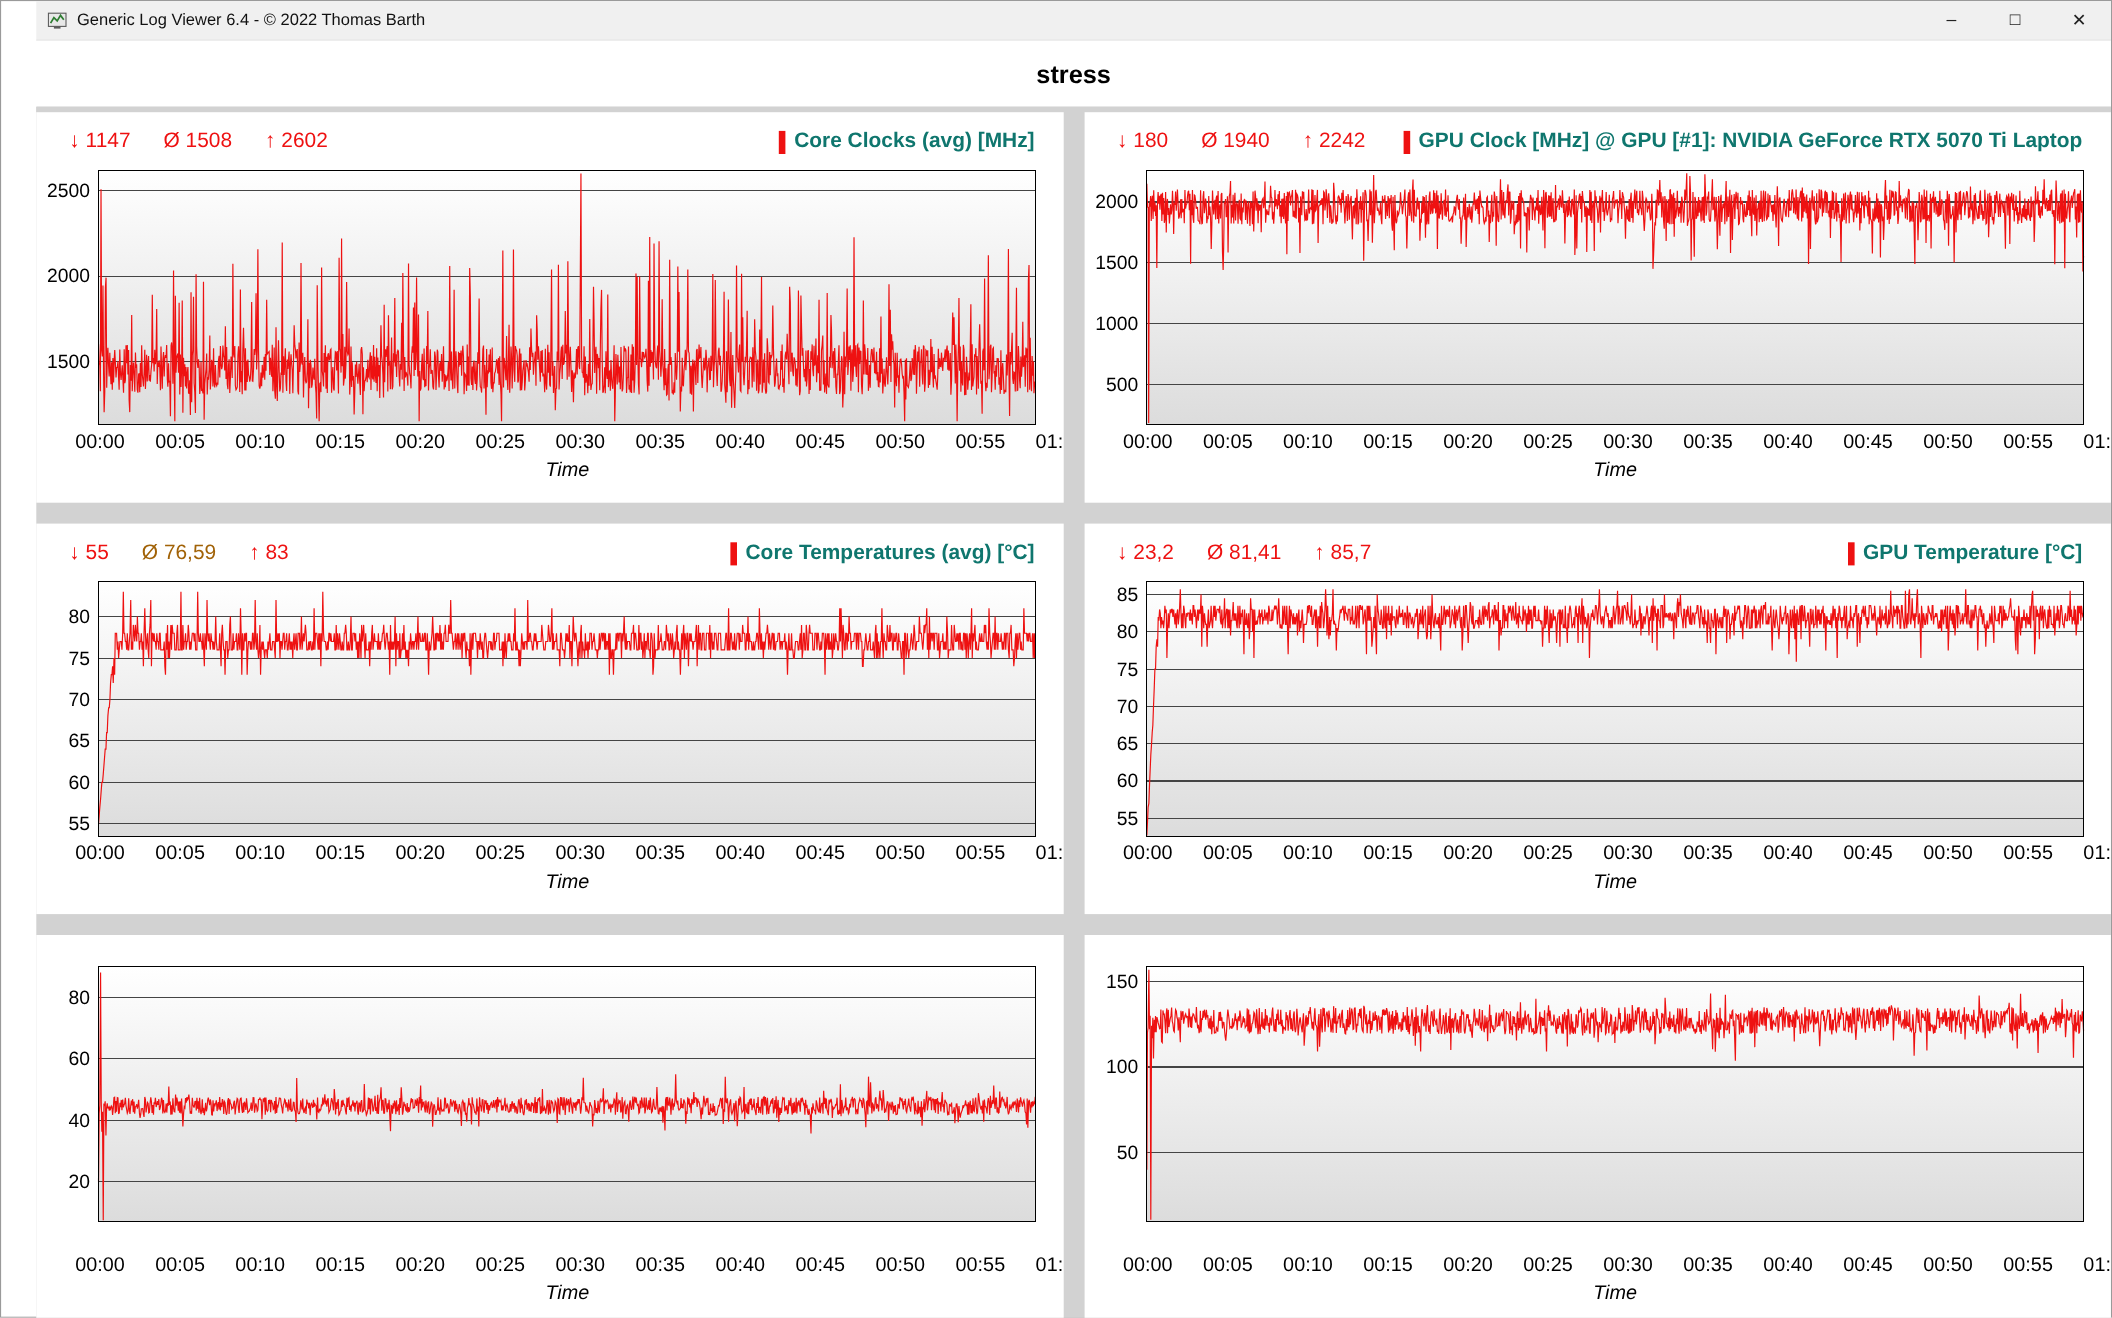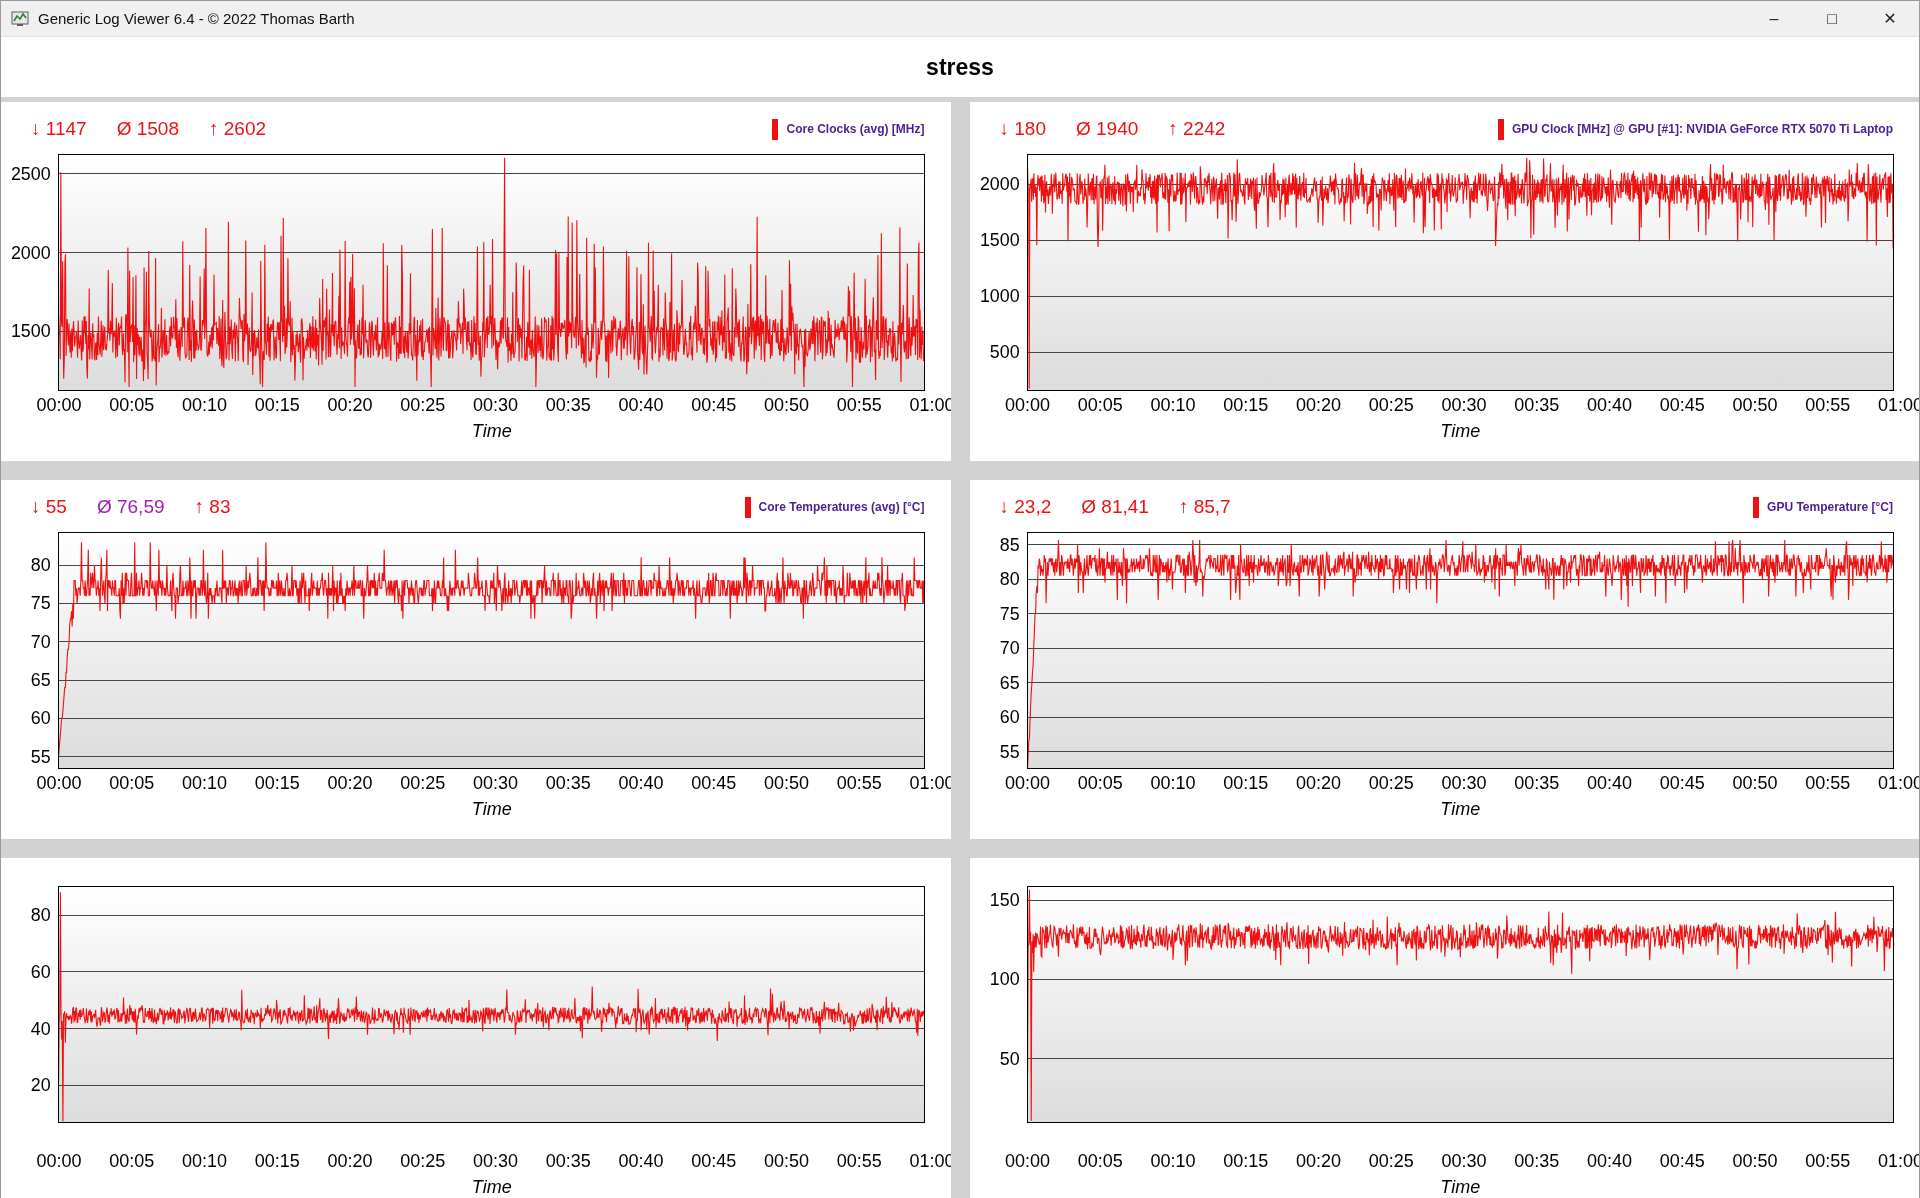--- a/index.html
+++ b/index.html
@@ -6,20 +6,21 @@
   html,body { margin:0; padding:0; }
   body {
     width:1920px; height:1198px;
     font-family:"Liberation Sans", sans-serif;
     background:#fff; overflow:hidden;
   }
   .window {
     width:100%; height:100%;
     display:flex; flex-direction:column;
     border:1px solid #9a9a9a;
+    padding-left:32px;
   }
   
   .titlebar {
     flex:0 0 36px; background:#f0f0f0;
     display:flex; align-items:center;
     border-bottom:1px solid #e0e0e0;
   }
   .app-icon { margin:0 9px 0 10px; display:flex; }
   .titlebar-title { font-size:15px; color:#111; }
   .win-btns { margin-left:auto; display:flex; height:100%; }
@@ -45,21 +46,21 @@
     overflow:hidden; padding-bottom:16px;
   }
   .panel-head {
     display:flex; align-items:center;
     padding:16px 26px 10px 30px; flex:0 0 auto;
   }
   .stats { display:flex; gap:30px; font-size:19px; }
   .stat { white-space:nowrap; }
   .legend { margin-left:auto; display:flex; align-items:center; gap:8px; }
   .legend-mark { width:6px; height:21px; display:inline-block; }
-  .legend-title { font-size:12px; font-weight:bold; color:#4c1d95; white-space:nowrap; }
+  .legend-title { font-size:19px; font-weight:bold; color:#0f766e; white-space:nowrap; }
   .plot-wrap { flex:1 1 auto; min-height:0; padding-top:4px; }
   svg.plot { width:100%; height:100%; display:block; }
   .x-axis { flex:0 0 28px; position:relative; font-size:18px; color:#000; }
   .x-tick { position:absolute; top:4px; width:70px; text-align:center; }
   .time-row {
     flex:0 0 26px; font-size:18px; font-style:italic; color:#000;
     text-align:center; padding-left:32px; padding-top:2px;
   }
 </style>
 </head>
@@ -184,21 +185,21 @@
           <span class="x-tick" style="left: 823.25px;">00:55</span>
           <span class="x-tick" style="left: 896px;">01:00</span>
         </div>
       <div class="time-row">Time</div>
     </section>
 
     <section class="panel">
       <div class="panel-head">
         <div class="stats">
           <span class="stat stat-red" style="color: rgb(238, 17, 17);">↓ 55</span>
-          <span class="stat stat-red" style="color: #a21caf;">Ø 76,59</span>
+          <span class="stat stat-red" style="color: #a16207;">Ø 76,59</span>
           <span class="stat stat-red" style="color: rgb(238, 17, 17);">↑ 83</span>
         </div>
         <div class="legend">
           <span class="legend-mark" style="background: rgb(238, 17, 17);"></span>
           <span class="legend-title">Core Temperatures (avg) [°C]</span>
         </div>
       </div>
       <div class="plot-wrap">
         <svg class="plot" viewBox="0 0 957 239">
             <defs>

